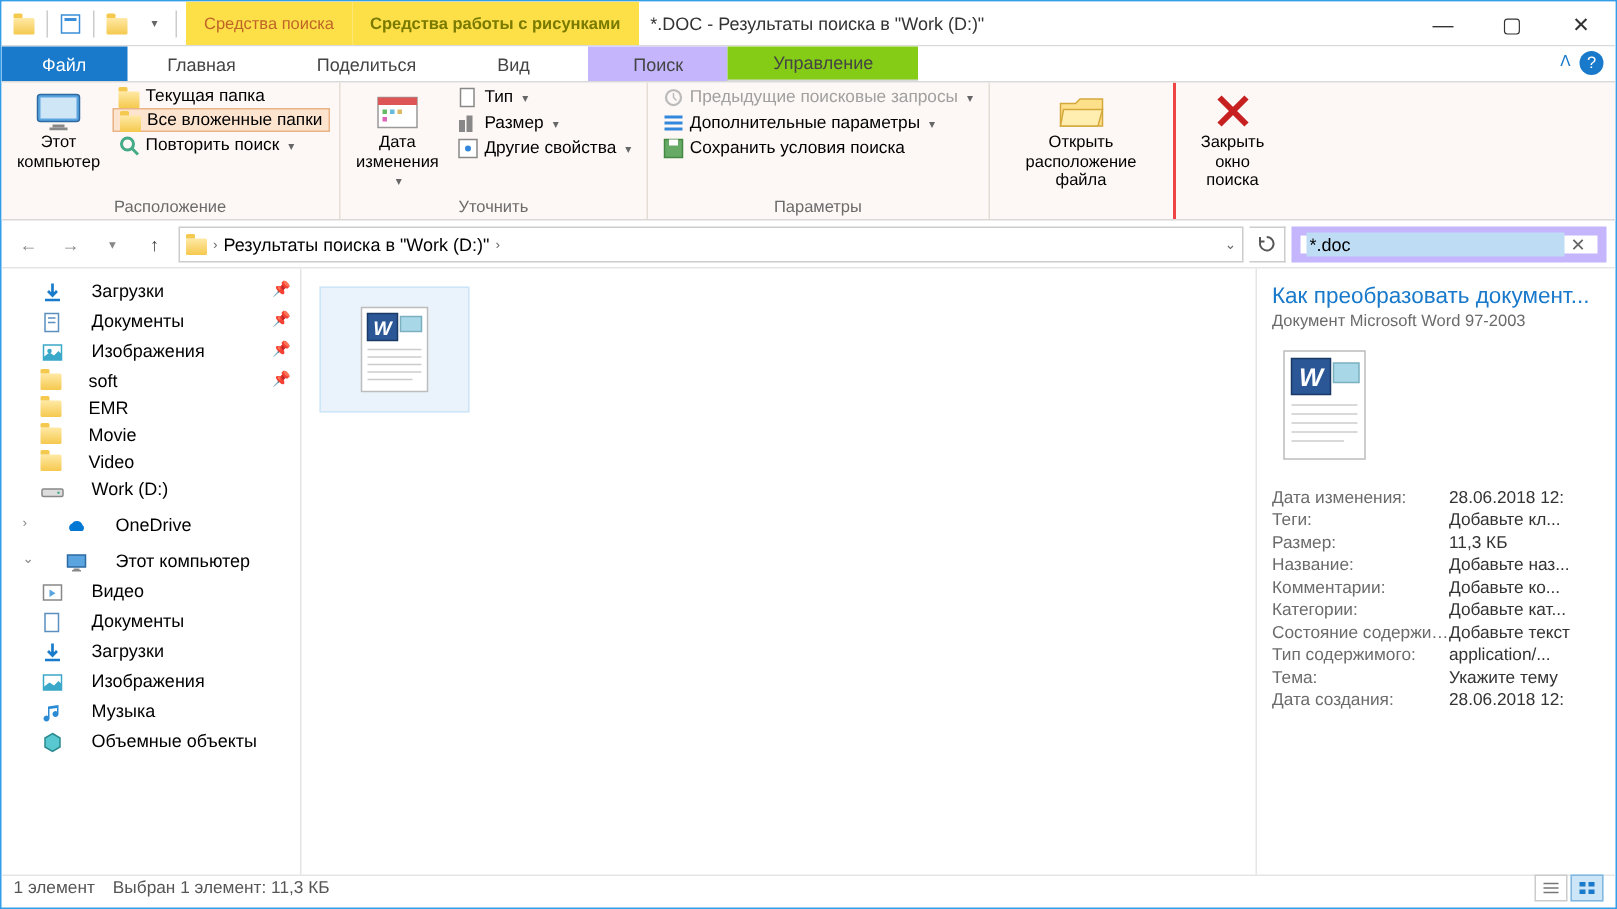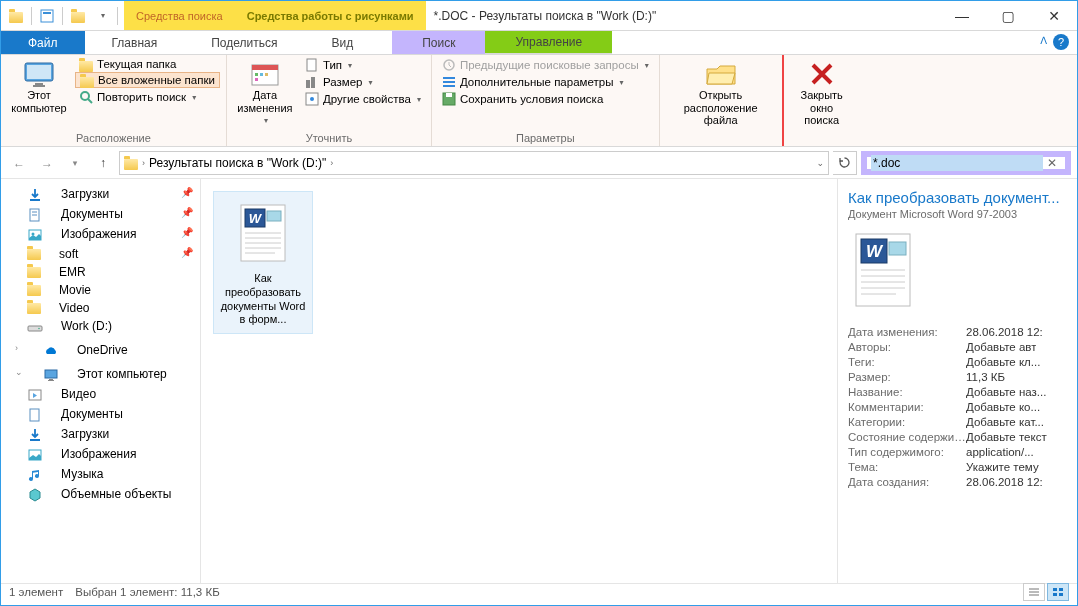--- a/index.html
+++ b/index.html
@@ -412,21 +412,20 @@
           <rect x="10" y="8" width="20" height="18" fill="#2b5797" stroke="#1a3a66"></rect>
           <text x="20" y="22" font-size="13" font-weight="bold" fill="#fff" text-anchor="middle" font-style="italic">W</text>
           <rect x="32" y="10" width="14" height="10" fill="#a8d8e8" stroke="#7ab0c0"></rect>
           <line x1="10" y1="32" x2="46" y2="32" stroke="#ccc"></line>
           <line x1="10" y1="37" x2="46" y2="37" stroke="#ccc"></line>
           <line x1="10" y1="42" x2="46" y2="42" stroke="#ccc"></line>
           <line x1="10" y1="47" x2="46" y2="47" stroke="#ccc"></line>
           <line x1="10" y1="52" x2="40" y2="52" stroke="#ccc"></line>
         </svg>
       </div>
-      <div class="file-label">Как преобразовать документы Word в форм...</div>
     </div>
   </div>
 
   <div class="details">
     <div class="details-title">Как преобразовать документ...</div>
     <div class="details-sub">Документ Microsoft Word 97-2003</div>
     <div class="details-icon">
       <svg width="70" height="80">
         <rect x="8" y="4" width="54" height="72" fill="#fff" stroke="#bcbcbc"></rect>
         <rect x="13" y="9" width="26" height="24" fill="#2b5797" stroke="#1a3a66"></rect>
@@ -438,24 +437,20 @@
         <line x1="13" y1="58" x2="57" y2="58" stroke="#ccc"></line>
         <line x1="13" y1="64" x2="48" y2="64" stroke="#ccc"></line>
       </svg>
     </div>
     <div id="props-container">
         <div class="prop-row">
           <div class="prop-label">Дата изменения:</div>
           <div class="prop-value">28.06.2018 12:</div>
         </div>
         <div class="prop-row">
-          <div class="prop-label">Авторы:</div>
-          <div class="prop-value">Добавьте авт</div>
-        </div>
-        <div class="prop-row">
           <div class="prop-label">Теги:</div>
           <div class="prop-value">Добавьте кл...</div>
         </div>
         <div class="prop-row">
           <div class="prop-label">Размер:</div>
           <div class="prop-value">11,3 КБ</div>
         </div>
         <div class="prop-row">
           <div class="prop-label">Название:</div>
           <div class="prop-value">Добавьте наз...</div>

